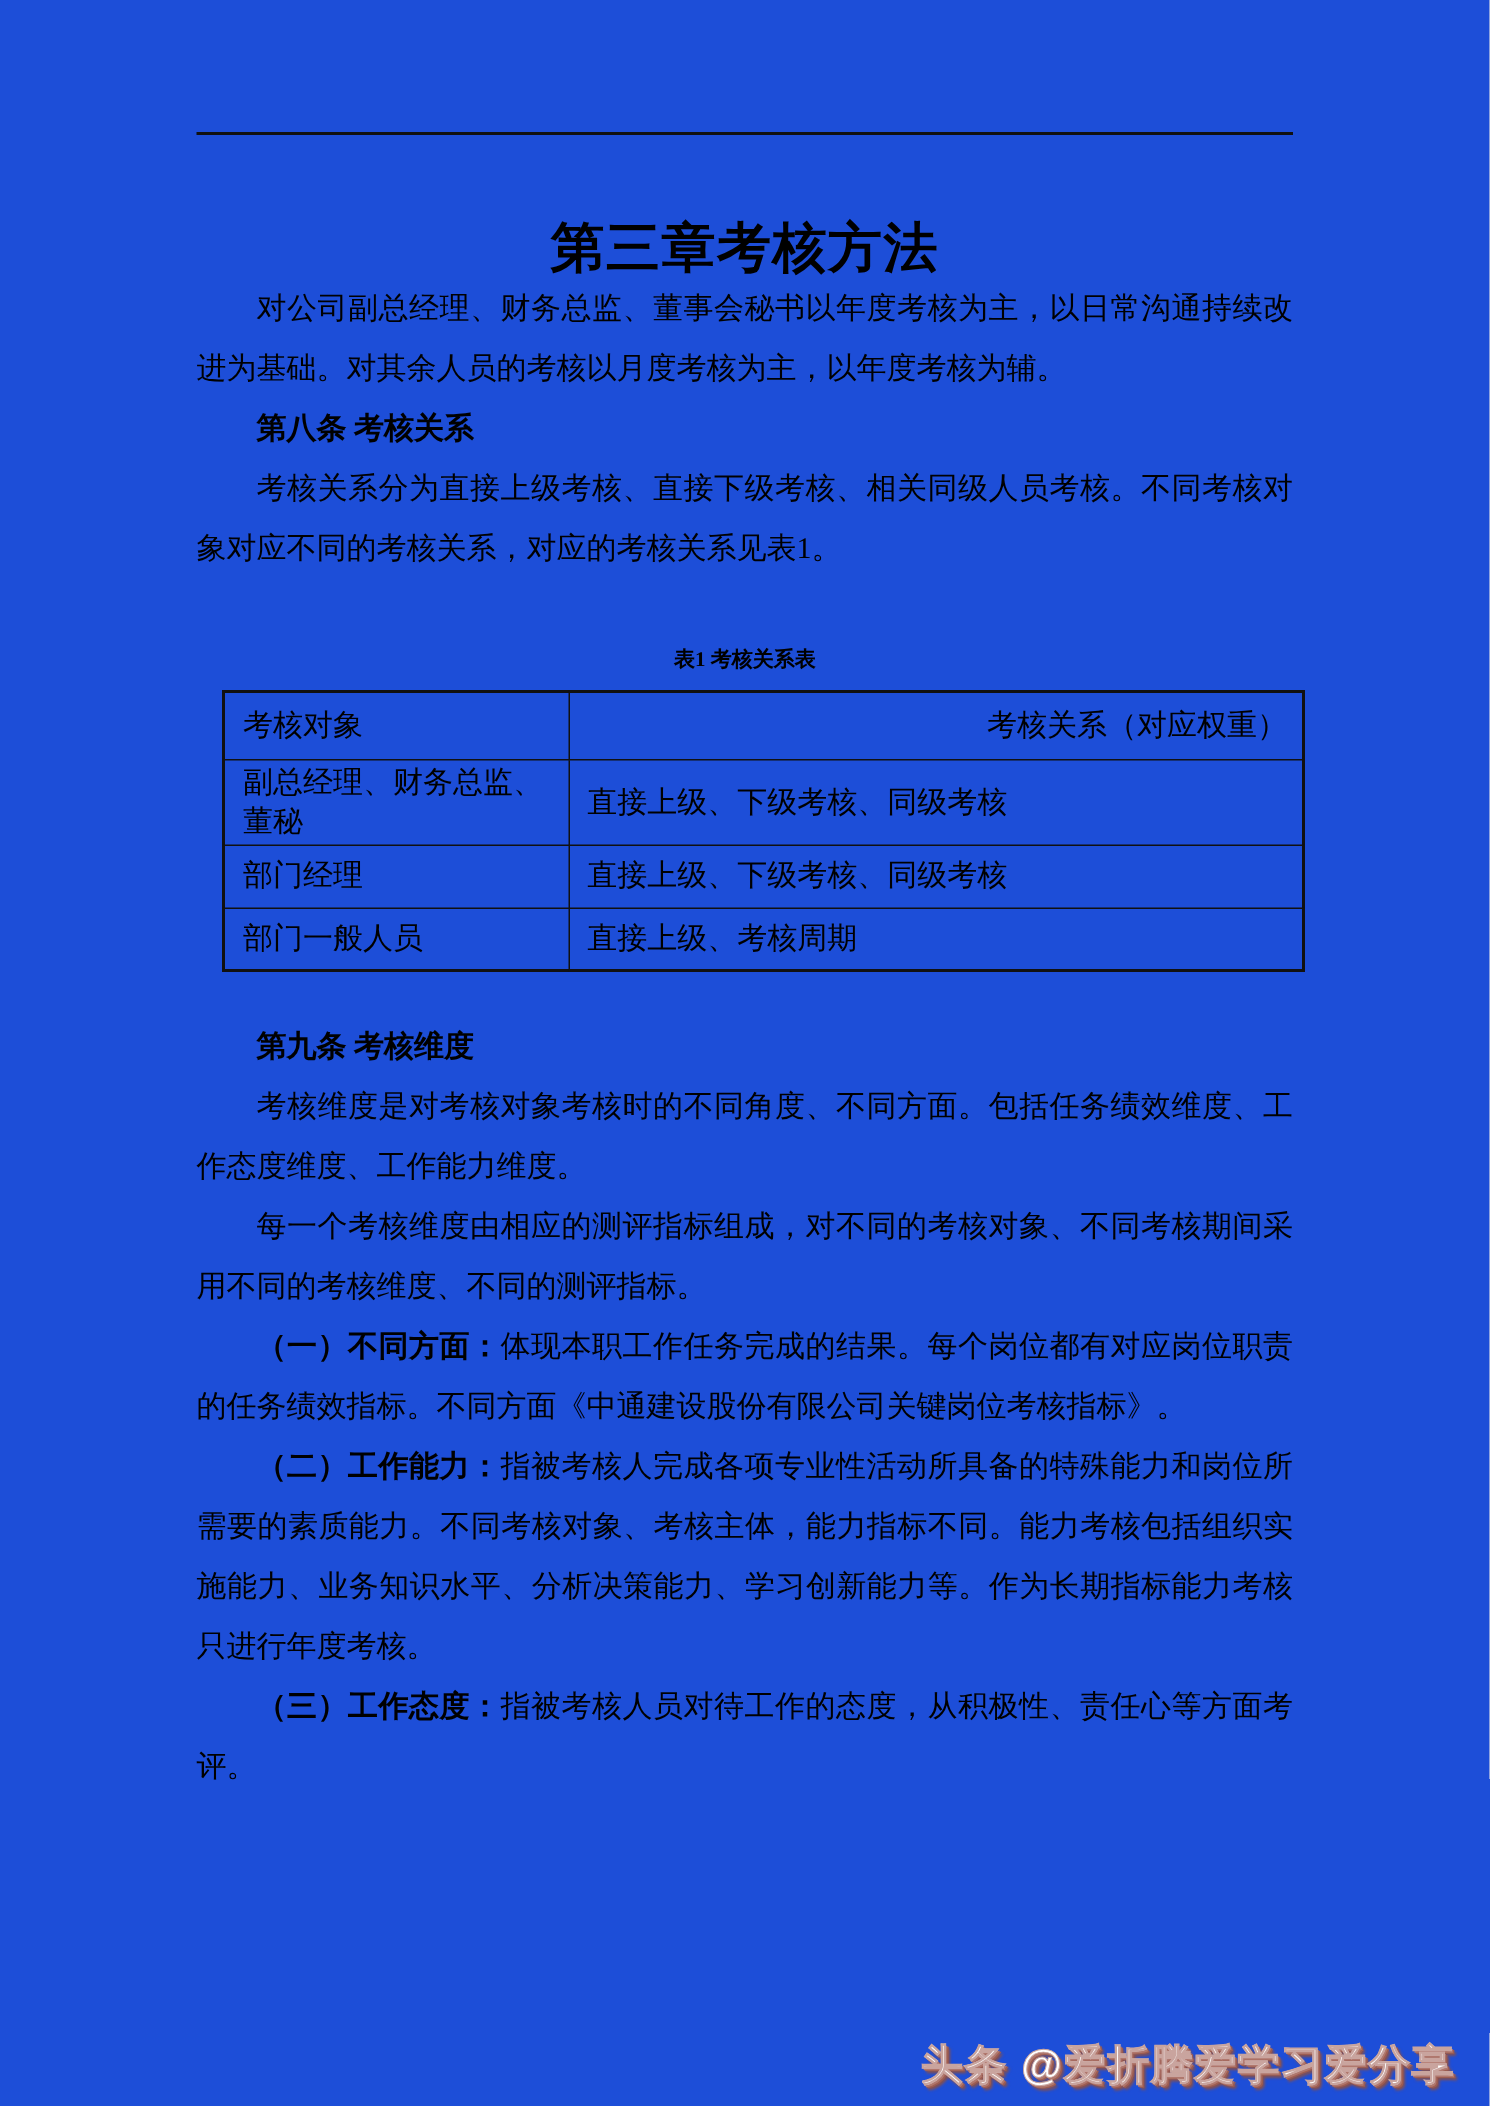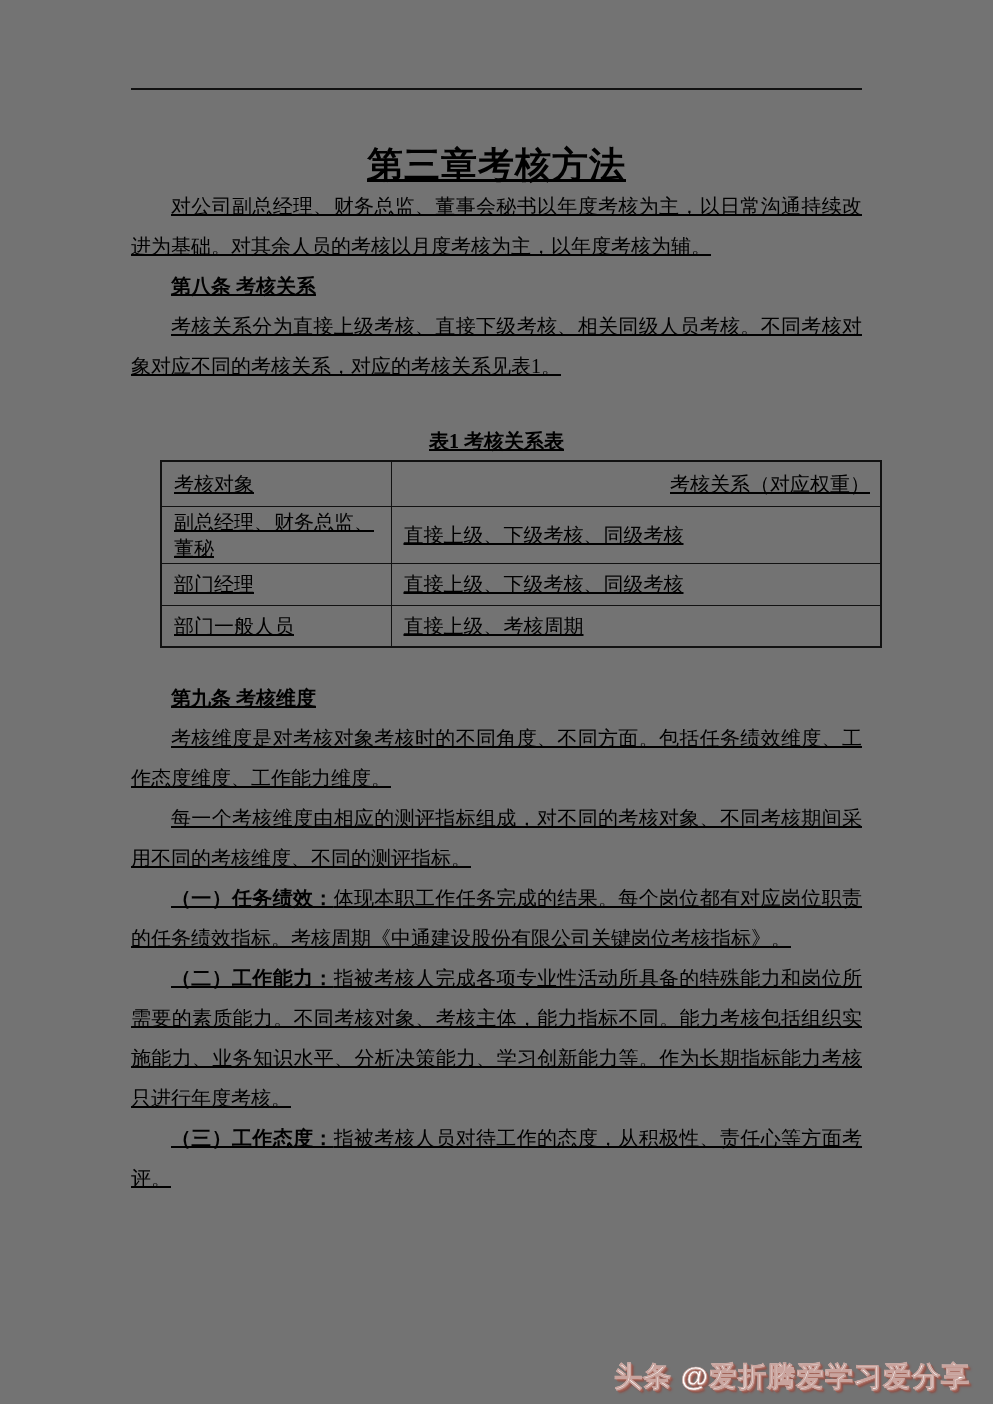--- a/index.html
+++ b/index.html
@@ -2,25 +2,24 @@
 <html><head>
 <meta charset="utf-8">
 <style>
   * { margin: 0; padding: 0; box-sizing: border-box; }
   html, body { background: #e8e8e8; }
   .page {
     position: relative;
     width: 993px;
     height: 1404px;
     margin: 0 auto;
-    background: #737373;
+    background: #1d4ed8;
     font-family: "Liberation Serif", "DejaVu Serif", serif;
     color: #000000;
     overflow: hidden;
-    text-decoration: underline;
   }
   .content {
     padding: 0 131px;
   }
   .top-rule {
     margin-top: 88px;
     border: none;
     border-top: 2px solid #111111;
     width: 100%;
   }
@@ -42,26 +41,26 @@
   .body-text {
     font-size: 20px;
     line-height: 40px;
     text-indent: 2em;
     text-align: justify;
   }
   .lead { font-weight: bold; }
   .table-caption {
     margin-top: 40px;
     text-align: center;
-    font-size: 20px;
+    font-size: 14px;
     font-weight: bold;
     line-height: 30px;
   }
   table.relation-table {
-    margin-left: 29px;
+    margin-left: 17px;
     margin-top: 4px;
     width: 720px;
     border-collapse: collapse;
     border: 2px solid #111111;
     table-layout: fixed;
   }
   table.relation-table td, table.relation-table th {
     border: 1px solid #111111;
     font-size: 20px;
     font-weight: normal;
@@ -127,21 +126,21 @@
           <td>部门一般人员</td>
           <td>直接上级、考核周期</td>
         </tr>
       </tbody>
     </table>
 
     <div class="section-heading section-gap">第九条 考核维度</div>
     <p class="body-text">考核维度是对考核对象考核时的不同角度、不同方面。包括任务绩效维度、工作态度维度、工作能力维度。</p>
     <p class="body-text">每一个考核维度由相应的测评指标组成，对不同的考核对象、不同考核期间采用不同的考核维度、不同的测评指标。</p>
 
-    <p class="body-text"><span class="lead">（一）任务绩效：</span><span>体现本职工作任务完成的结果。每个岗位都有对应岗位职责的任务绩效指标。考核周期《中通建设股份有限公司关键岗位考核指标》。</span></p>
+    <p class="body-text"><span class="lead">（一）不同方面：</span><span>体现本职工作任务完成的结果。每个岗位都有对应岗位职责的任务绩效指标。不同方面《中通建设股份有限公司关键岗位考核指标》。</span></p>
 
     <p class="body-text"><span class="lead">（二）工作能力：</span><span>指被考核人完成各项专业性活动所具备的特殊能力和岗位所需要的素质能力。不同考核对象、考核主体，能力指标不同。能力考核包括组织实施能力、业务知识水平、分析决策能力、学习创新能力等。作为长期指标能力考核只进行年度考核。</span></p>
 
     <p class="body-text"><span class="lead">（三）工作态度：</span><span>指被考核人员对待工作的态度，从积极性、责任心等方面考评。</span></p>
 
   </div>
 
   <div class="watermark">头条 @爱折腾爱学习爱分享</div>
 </div>
 

